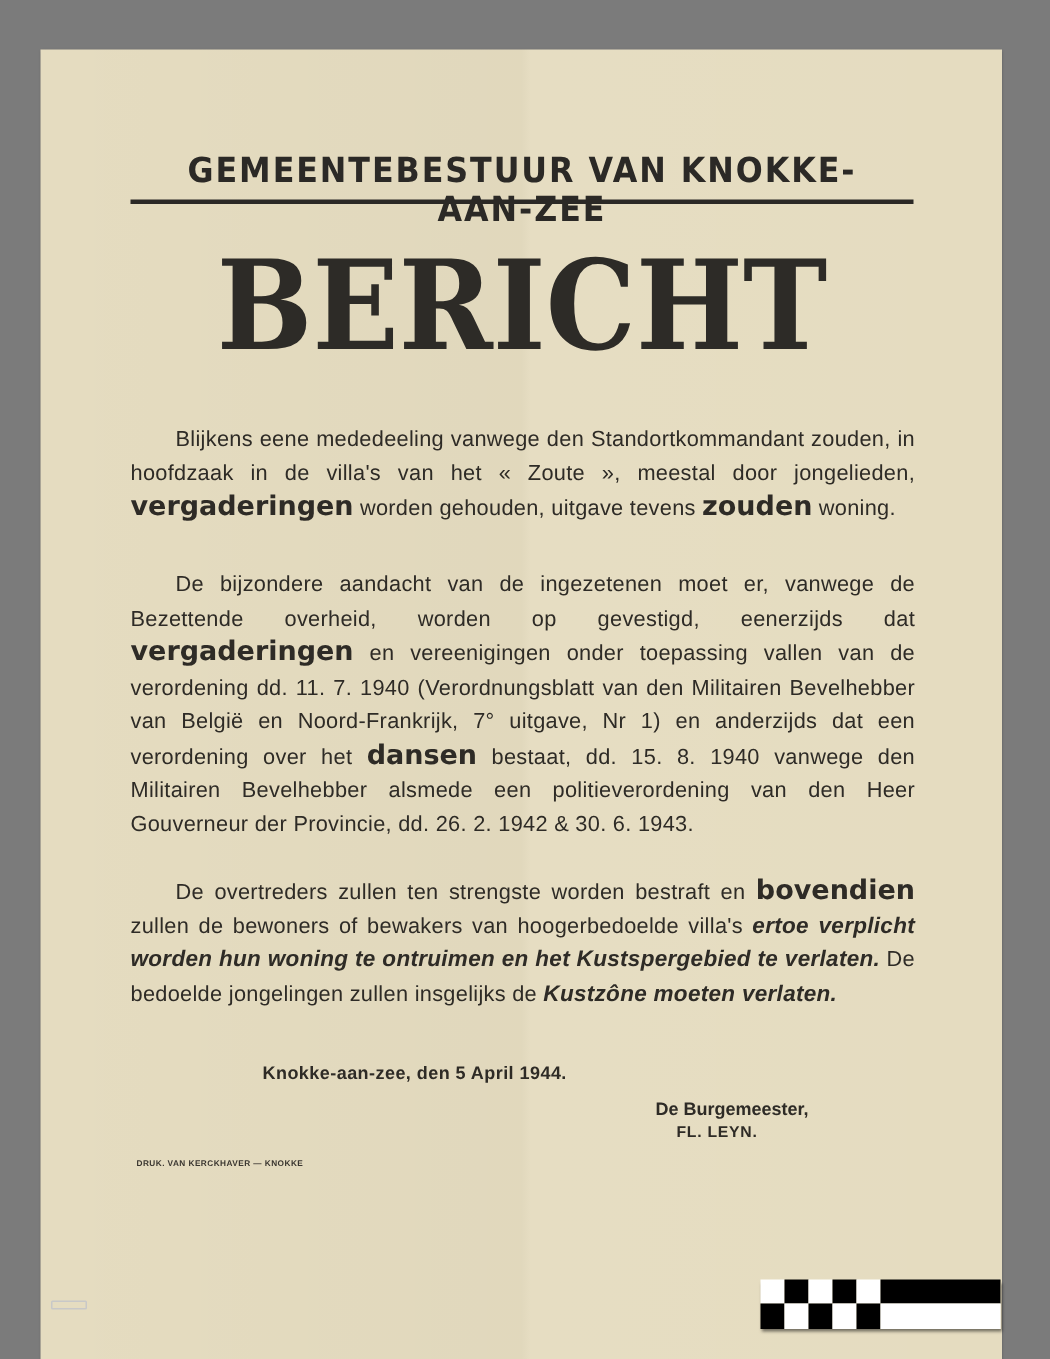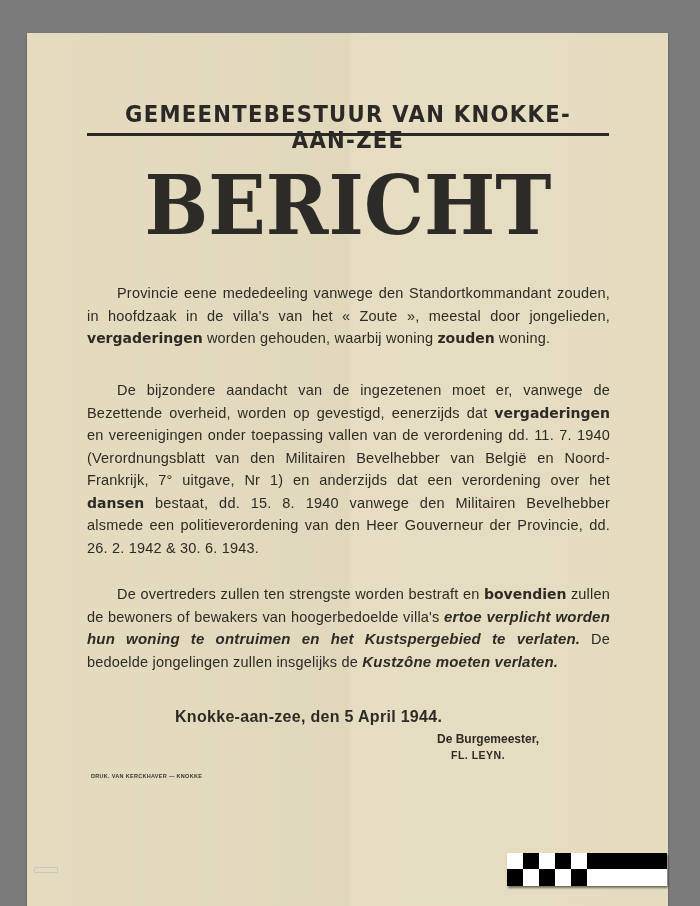--- a/index.html
+++ b/index.html
@@ -57,27 +57,27 @@
       font-size: 14.5px;
       line-height: 22.5px;
       text-align: justify;
       color: #2e2b26;
       letter-spacing: 0.2px;
     }
     .body p { margin: 0; text-indent: 30px; }
     .p1 { top: 249px; }
     .p2 { top: 346px; }
     .p3 { top: 550px; }
-    .emph { font-weight: bold; font-size: 14px; font-family: "DejaVu Sans", sans-serif; letter-spacing: 0; margin-top: 14px; }
+    .emph { font-weight: bold; font-size: 18px; font-family: "DejaVu Sans", sans-serif; letter-spacing: 0; margin-top: 14px; }
     .strong { font-weight: bold; font-size: 15px; font-style: italic; }
     .dateline {
       position: absolute;
       left: 148px; top: 675px;
       font-family: "Liberation Sans", sans-serif;
-      font-size: 16px;
+      font-size: 12px;
       font-weight: bold;
       color: #2e2b26;
       letter-spacing: 0.3px;
     }
     .sign-title {
       position: absolute;
       left: 410px; top: 699px;
       font-family: "Liberation Sans", sans-serif;
       font-size: 12px;
       color: #2e2b26;
@@ -122,21 +122,21 @@
   </style>
 </head>
 <body>
 
 <div class="paper">
   <div class="authority">GEMEENTEBESTUUR VAN KNOKKE-AAN-ZEE</div>
   <div class="rule"></div>
   <div class="title">BERICHT</div>
 
   <div class="body p1">
-    <p><span>Provincie eene mededeeling vanwege den Standortkommandant zouden, in hoofdzaak in de villa's van het « Zoute », meestal door jongelieden, </span><span class="emph">vergaderingen</span><span> worden gehouden, waarbij woning </span><span class="emph">zouden</span><span> woning.</span></p>
+    <p><span>Blijkens eene mededeeling vanwege den Standortkommandant zouden, in hoofdzaak in de villa's van het « Zoute », meestal door jongelieden, </span><span class="emph">vergaderingen</span><span> worden gehouden, uitgave tevens </span><span class="emph">zouden</span><span> woning.</span></p>
   </div>
 
   <div class="body p2">
     <p><span>De bijzondere aandacht van de ingezetenen moet er, vanwege de Bezettende overheid, worden op gevestigd, eenerzijds dat </span><span class="emph">vergaderingen</span><span> en vereenigingen onder toepassing vallen van de verordening dd. 11. 7. 1940 (Verordnungsblatt van den Militairen Bevelhebber van België en Noord-Frankrijk, 7° uitgave, Nr 1) en anderzijds dat een verordening over het </span><span class="emph">dansen</span><span> bestaat, dd. 15. 8. 1940 vanwege den Militairen Bevelhebber alsmede een politieverordening van den Heer Gouverneur der Provincie, dd. 26. 2. 1942 &amp; 30. 6. 1943.</span></p>
   </div>
 
   <div class="body p3">
     <p><span>De overtreders zullen ten strengste worden bestraft en </span><span class="emph">bovendien</span><span> zullen de bewoners of bewakers van hoogerbedoelde villa's </span><span class="strong">ertoe verplicht worden hun woning te ontruimen en het Kustspergebied te verlaten.</span><span> De bedoelde jongelingen zullen insgelijks de </span><span class="strong">Kustzône moeten verlaten.</span></p>
   </div>
 

